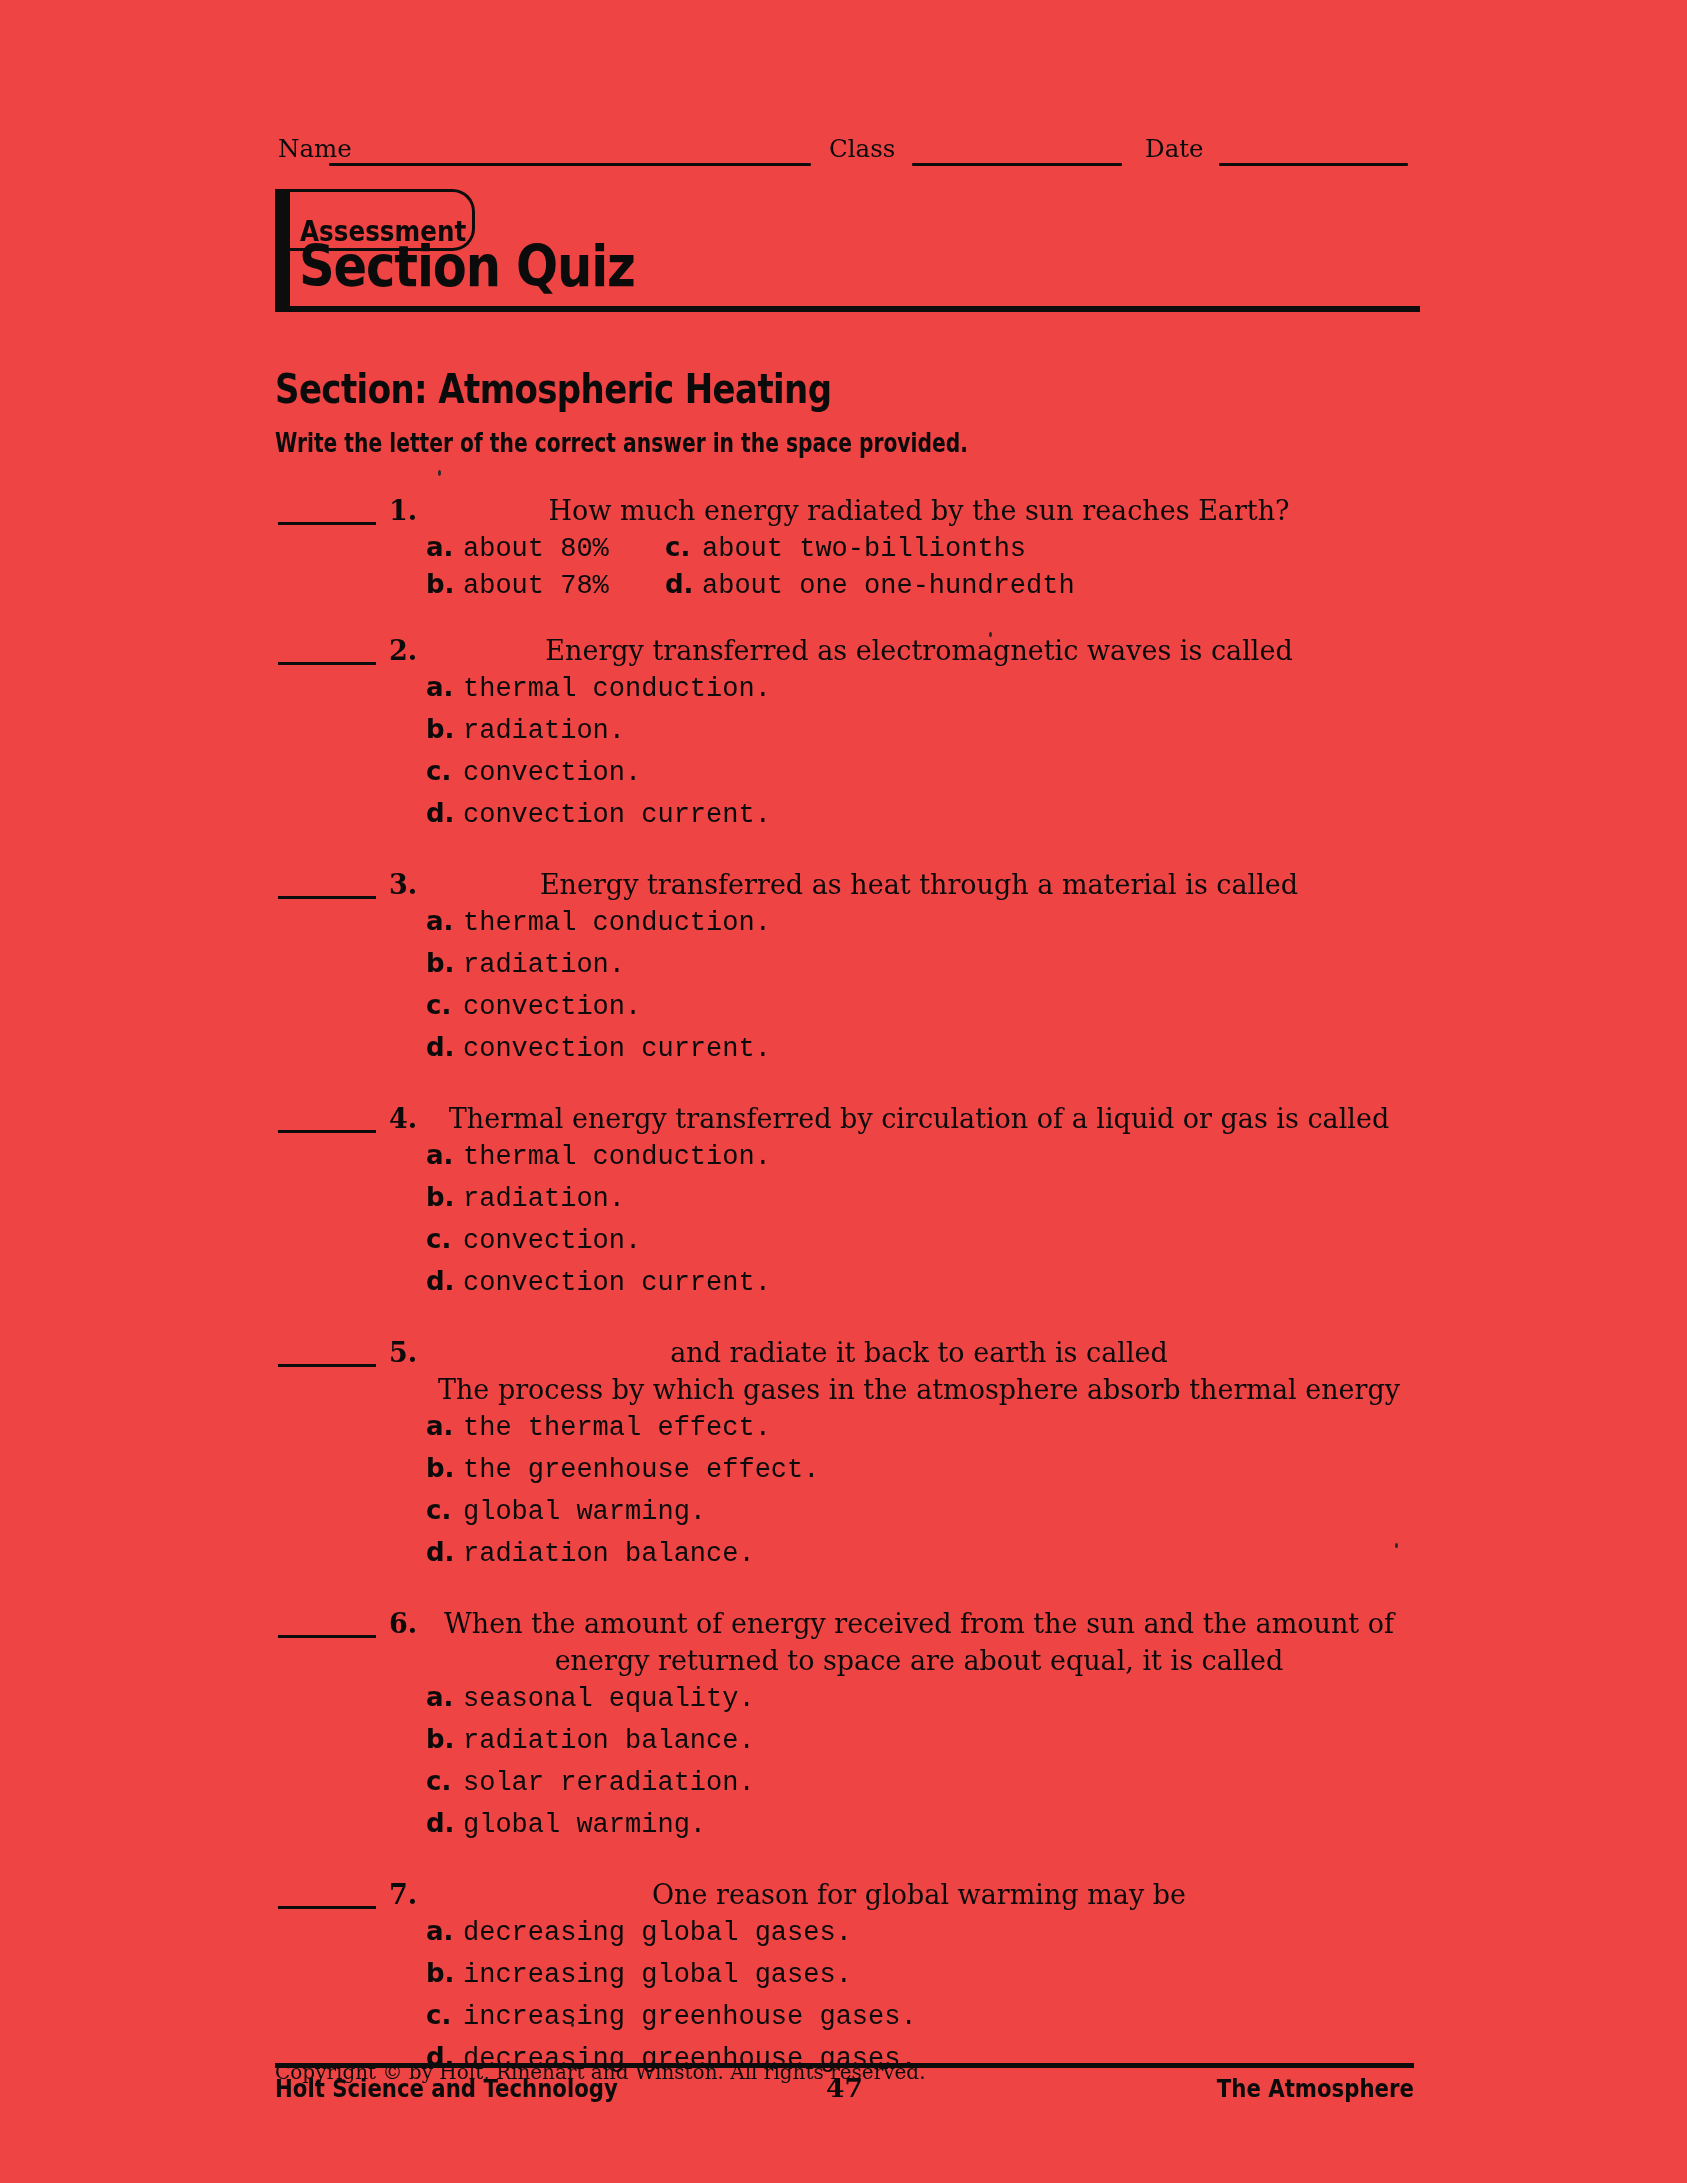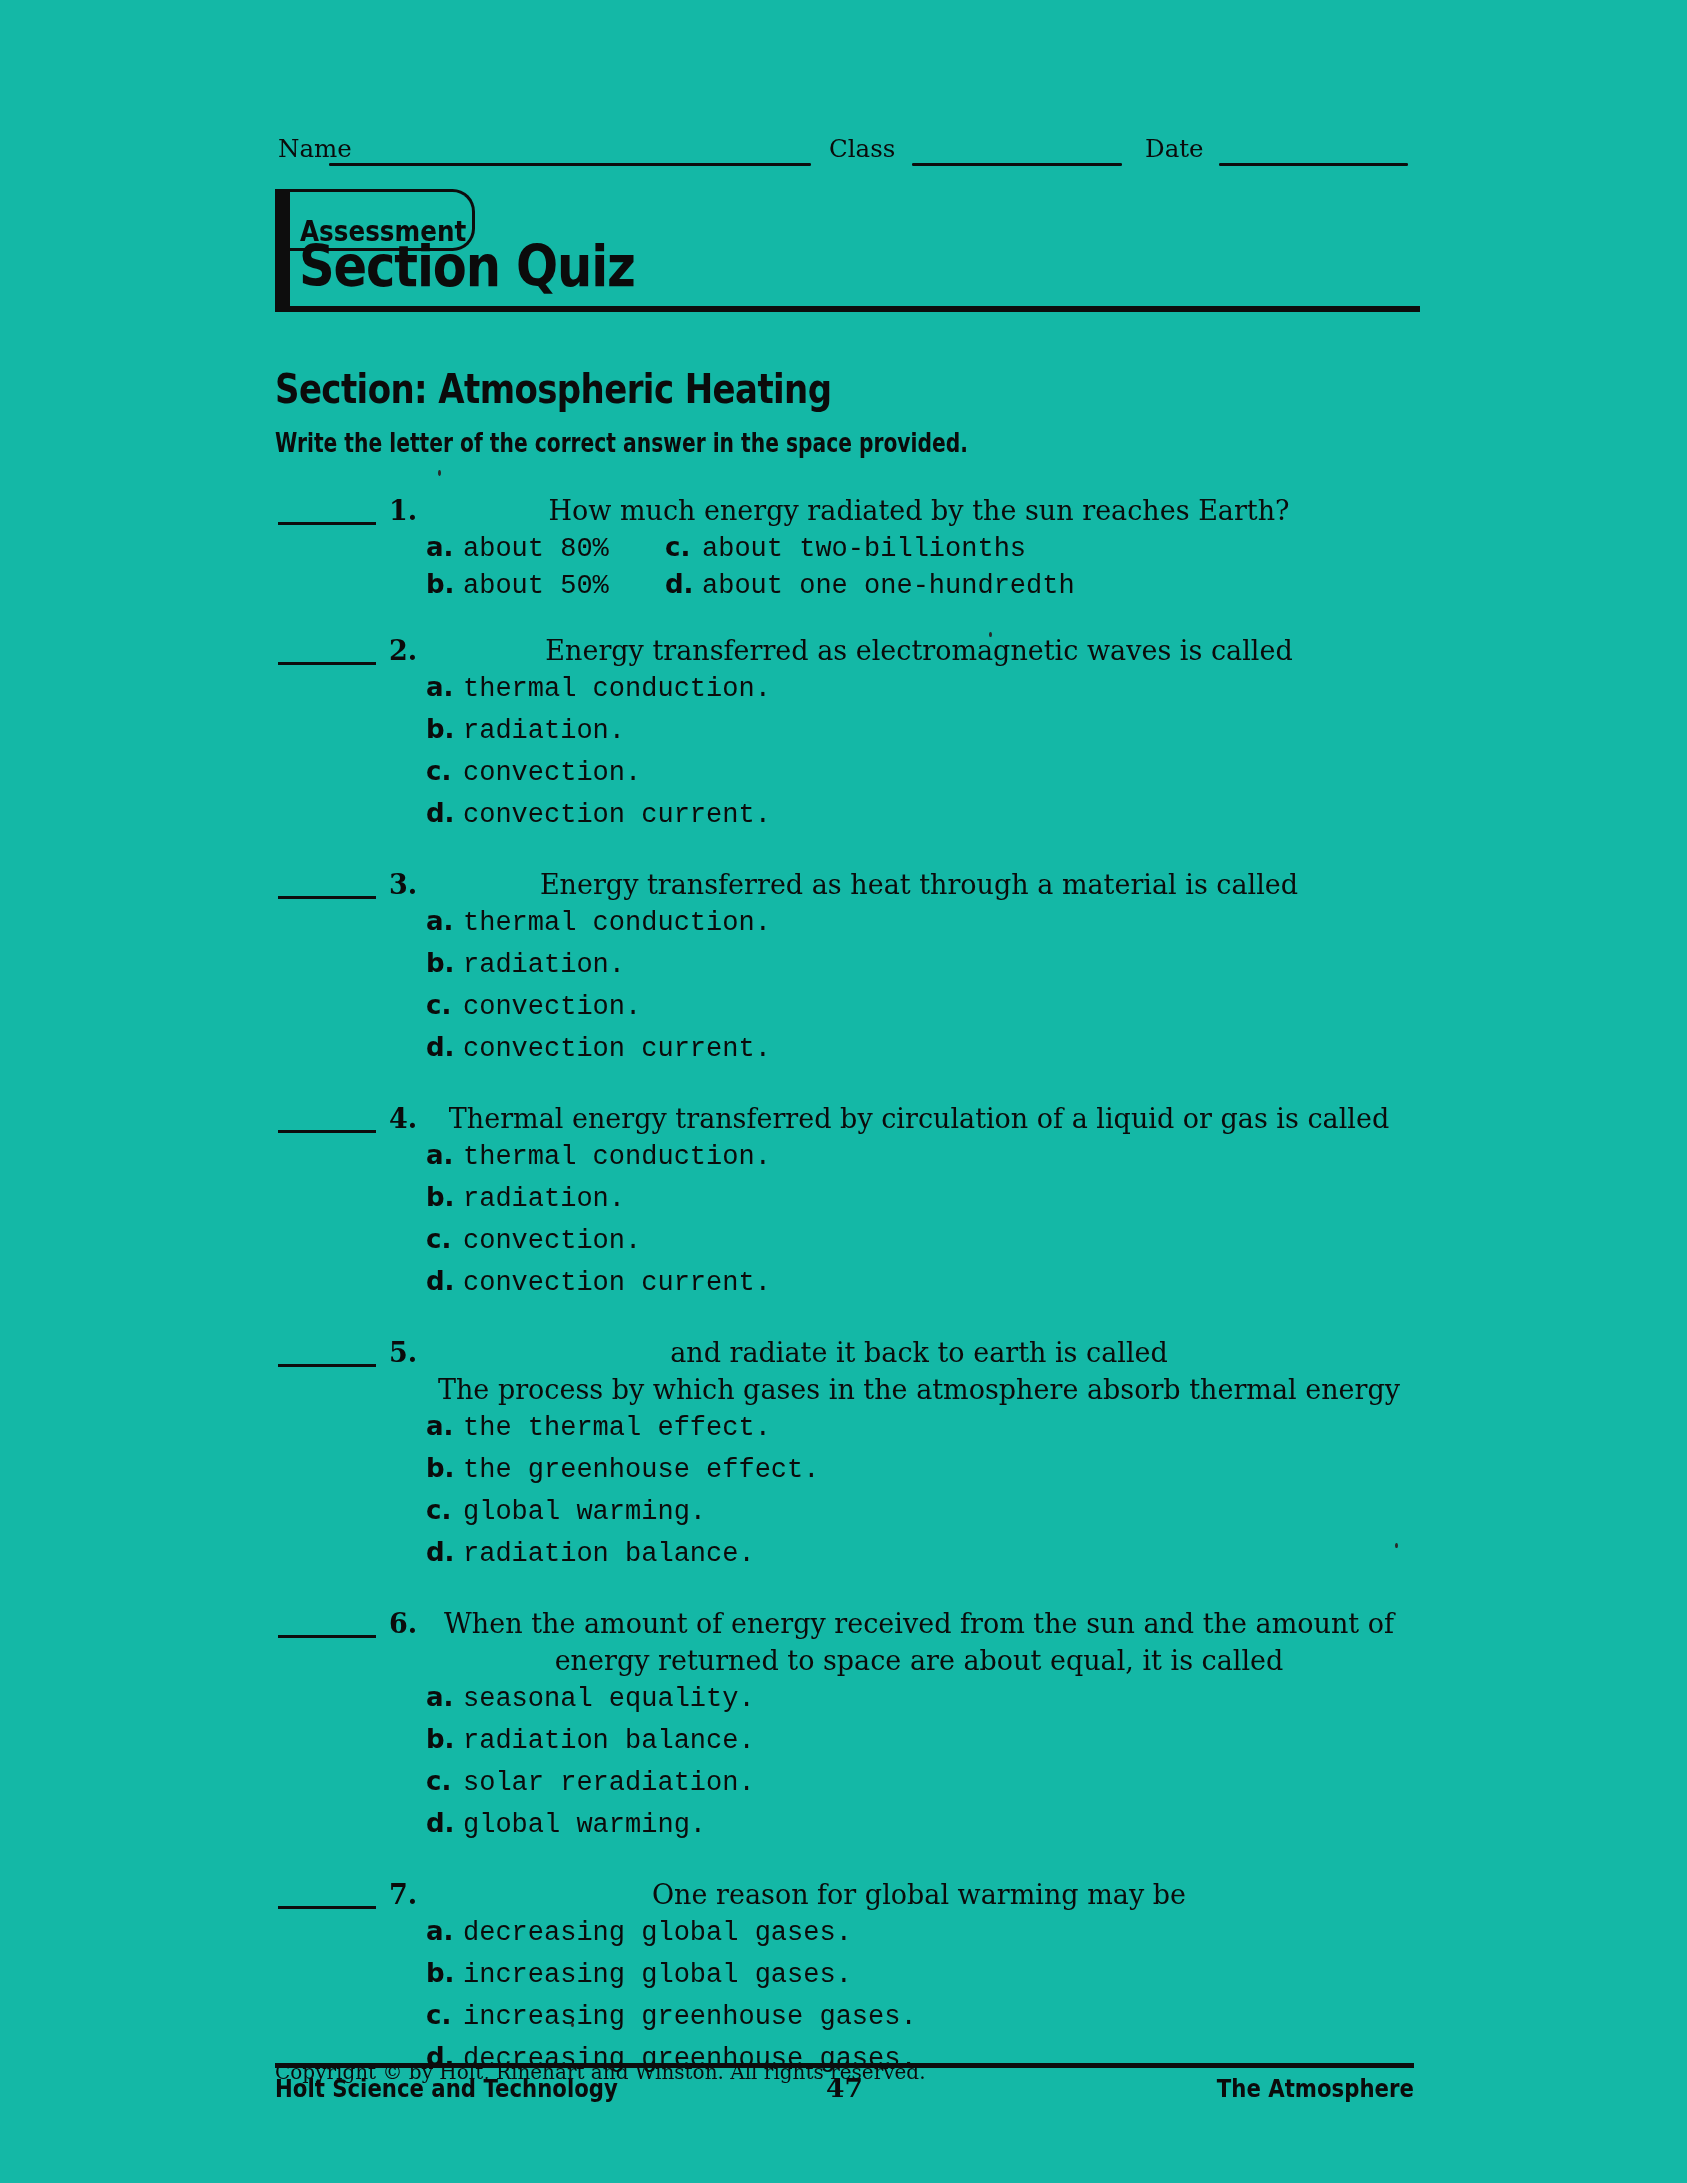--- a/index.html
+++ b/index.html
@@ -1,19 +1,19 @@
 <!DOCTYPE html>
 <html style="font-size:10.6px"><head>
 <meta charset="utf-8">
 <style>
   html,body { margin:0; padding:0; background:#ffffff; }
   .page {
     position:relative;
     width:1687px; height:2183px;
-    background:#14b8a6;
+    background:#ef4444;
     color:#0b0b0b;
     font-family:"DejaVu Serif", serif;
     overflow:hidden;
   }
 
   
   .hdr-label { position:absolute; font-size:24.5px; line-height:29px; }
   .hline { position:absolute; height:3.3px; background:#0d0d0d; border-radius:1.3px; }
 
   
@@ -118,21 +118,21 @@
       <div class="question">
         <div class="q-row">
           <span class="q-blank"></span>
           <span class="q-num">1.</span>
           <div class="q-text">
             <div class="q-line">How much energy radiated by the sun reaches Earth?</div>
           </div>
         </div>
         <div class="opt-grid">
           <div class="opt-row"><span class="opt-letter">a.</span><span class="opt-text">about 80%</span></div>
-          <div class="opt-row"><span class="opt-letter">b.</span><span class="opt-text">about 50%</span></div>
+          <div class="opt-row"><span class="opt-letter">b.</span><span class="opt-text">about 78%</span></div>
           <div class="opt-row"><span class="opt-letter">c.</span><span class="opt-text">about two-billionths</span></div>
           <div class="opt-row"><span class="opt-letter">d.</span><span class="opt-text">about one one-hundredth</span></div>
         </div>
       </div>
       <div class="question">
         <div class="q-row">
           <span class="q-blank"></span>
           <span class="q-num">2.</span>
           <div class="q-text">
             <div class="q-line">Energy transferred as electromagnetic waves is called</div>

